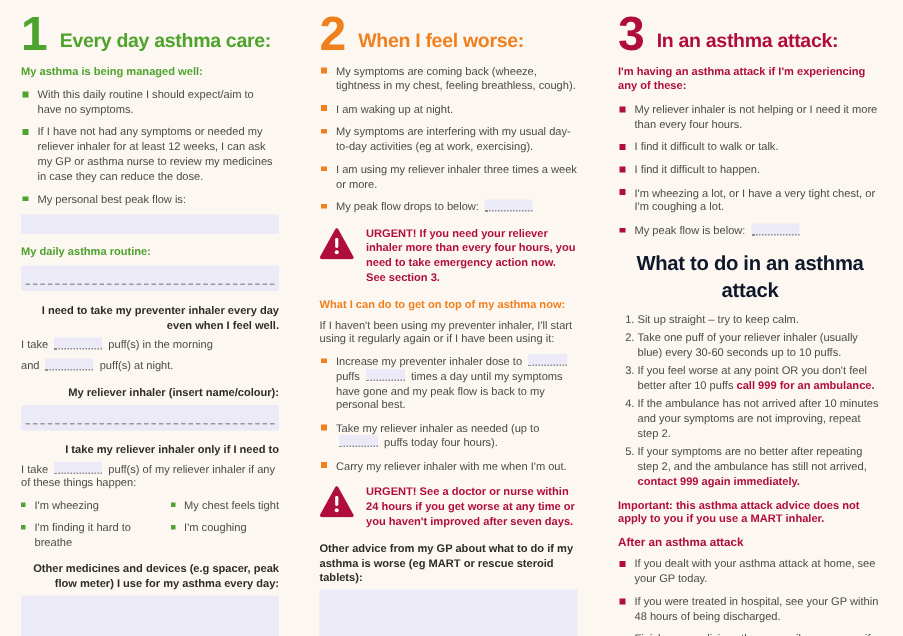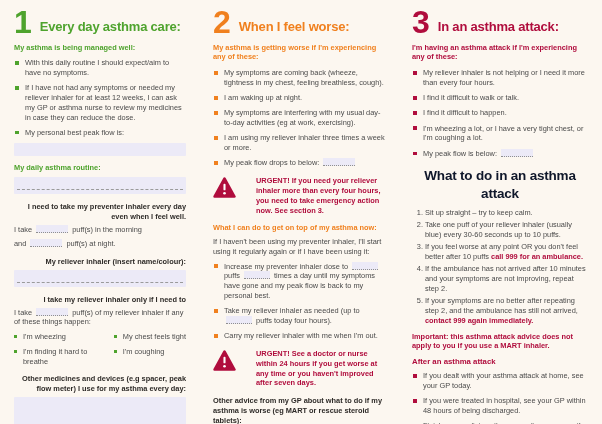--- a/index.html
+++ b/index.html
@@ -43,21 +43,21 @@
   .line { margin:0 0 5px; }
   .gap { margin-top:8px;text-align:right; }
 
   .green-sub { font-weight:700; color:#4ea32d; margin:7px 0 4px; }
   .orange-sub { font-weight:700; color:#f0801e; margin:7px 0 4px; }
 
   .sym { display:grid; grid-template-columns:auto auto; column-gap:14px; row-gap:5px; justify-content:start; margin:2px 0 7px; }
   .sym span { position:relative; padding-left:9px; }
   .sym span::before { content:""; position:absolute; left:0; top:2.8px; width:3.3px; height:3.3px; background:var(--accent); }
 
-  .urgent { display:flex; gap:20px; margin:8px 0 8px; align-items:flex-start; }
+  .urgent { display:flex; gap:8px; margin:8px 0 8px; align-items:flex-start; }
   .urgent .tri { flex:none; margin-top:1px; }
   .urgent p { margin:0; color:#b00d3d; font-weight:700; }
 
   .attack-heading { font-size:13.5px; font-weight:700; color:#0f172a; margin:9px 0 5px; letter-spacing:-0.2px;text-align:center; }
   ol.steps { margin:0 0 6px; padding-left:13px; }
   ol.steps li { margin:0 0 2.5px; }
   ol.steps strong, .crimson-strong { color:#b00d3d; font-weight:700; }
   .important { color:#b00d3d; font-weight:700; margin:5px 0 5px; }
   .after-heading { color:#b00d3d; font-weight:700; font-size:7.8px; margin:6px 0 4px; }
 </style>
@@ -95,21 +95,20 @@
     </div>
     <p class="lbl gap">Other medicines and devices (e.g spacer, peak flow meter) I use for my asthma every day:</p>
     <div class="box h52"></div>
   </section>
 
   <section class="col col2">
     <header class="col-head">
       <span class="num">2</span>
       <h1 class="col-title">When I feel worse:</h1>
     </header>
-    <p class="intro">My asthma is getting worse if I'm experiencing any of these:</p>
     <ul class="b">
       <li><span>My symptoms are coming back (wheeze, tightness in my chest, feeling breathless, cough).</span></li>
       <li><span>I am waking up at night.</span></li>
       <li><span>My symptoms are interfering with my usual day-to-day activities (eg at work, exercising).</span></li>
       <li><span>I am using my reliever inhaler three times a week or more.</span></li>
       <li><span>My peak flow drops to below:</span> <span class="blank"></span></li>
     </ul>
     <div class="urgent">
       <span class="tri">
         <svg width="23" height="21" viewBox="0 0 24 22">

